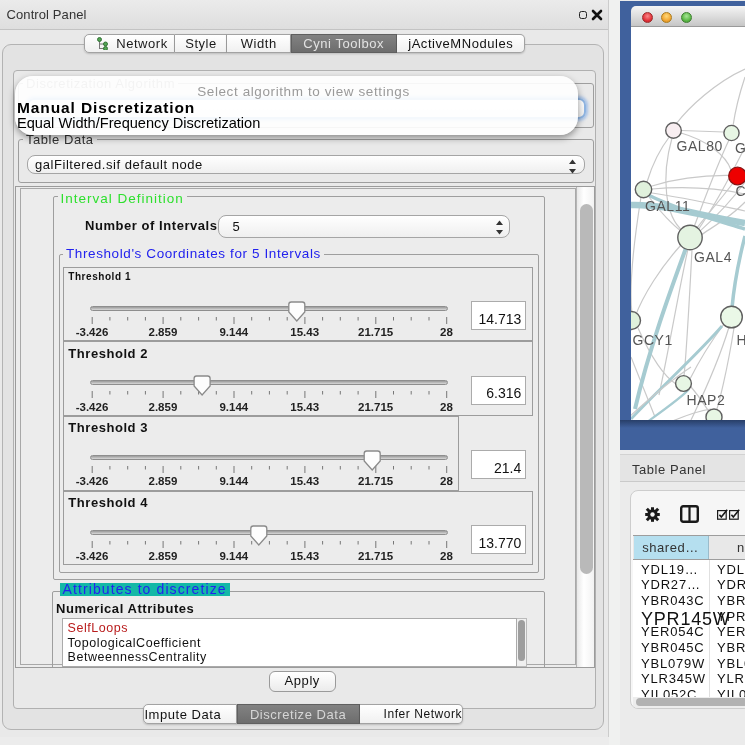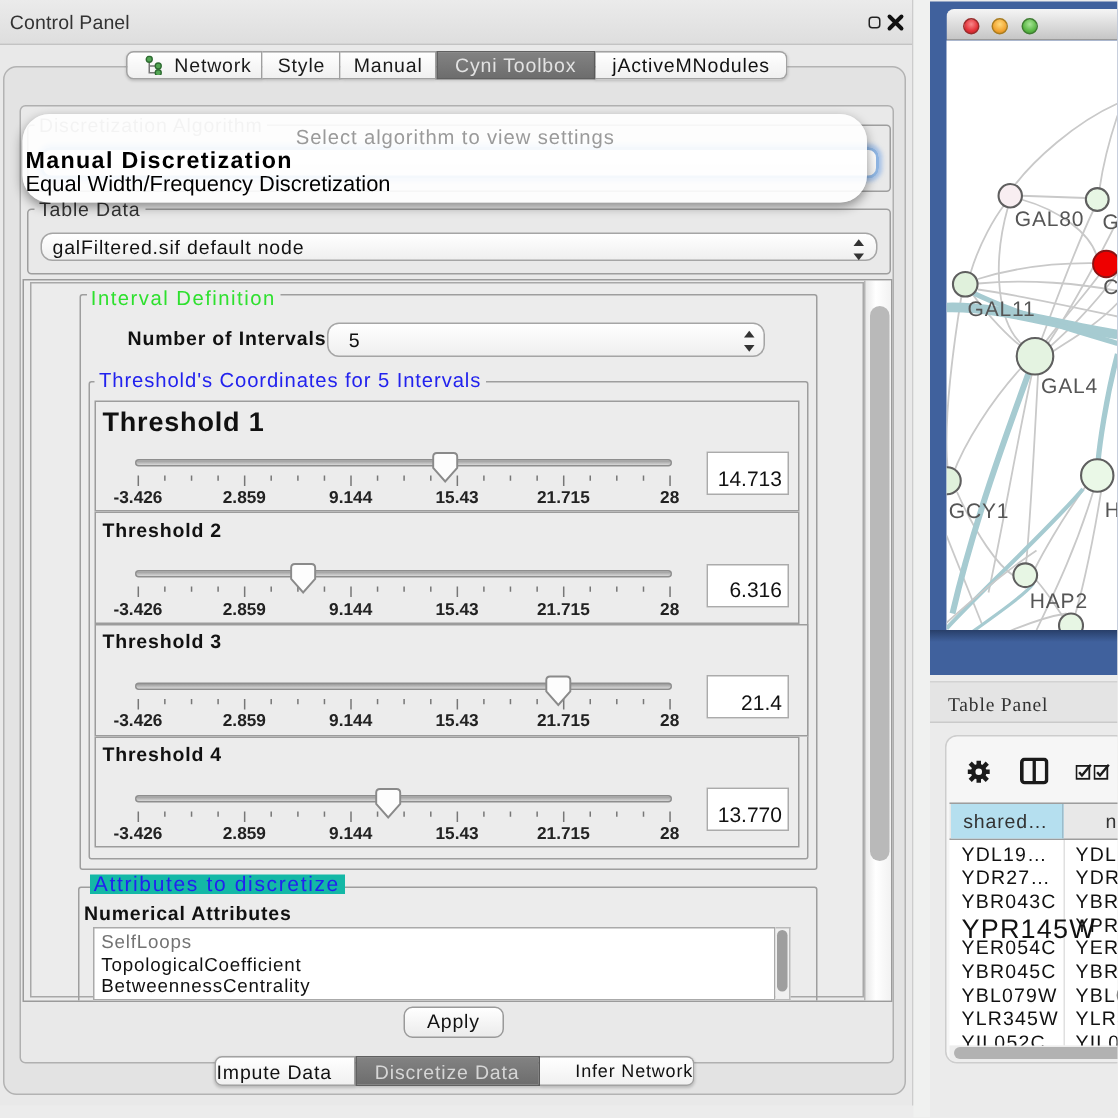--- a/index.html
+++ b/index.html
@@ -32,21 +32,21 @@
     <div class="abs" style="left:313px;top:0;width:127.5px;height:19.5px;background:linear-gradient(#ffffff,#f0f0f0);border:1px solid #a2a2a2;border-left:none;border-radius:0 5px 5px 0;box-sizing:border-box;box-shadow:0 1px 2px rgba(0,0,0,0.18);"></div>
 
     <svg class="abs" style="left:12px;top:3px;" width="13" height="13" viewBox="0 0 13 13">
       <path d="M3.5 2.5 L3.5 12 M3.5 7 L9.5 7 M3.5 11.5 L9.5 11.5" stroke="#777" stroke-width="1" fill="none"></path>
       <circle cx="3.5" cy="2.5" r="2" fill="#53a553" stroke="#2d6b31" stroke-width="0.9"></circle>
       <circle cx="9.5" cy="7" r="2" fill="#53a553" stroke="#2d6b31" stroke-width="0.9"></circle>
       <circle cx="9.5" cy="11.5" r="2" fill="#53a553" stroke="#2d6b31" stroke-width="0.9"></circle>
     </svg>
     <div class="abs" style="left:26px;top:0;width:64px;height:19.5px;line-height:19.5px;font-size:13px;color:#1a1a1a;text-align:center;">Network</div>
     <div class="abs" style="left:91px;top:0;width:52px;height:19.5px;line-height:19.5px;font-size:13px;color:#1a1a1a;text-align:center;">Style</div>
-    <div class="abs" style="left:143px;top:0;width:63.5px;height:19.5px;line-height:19.5px;font-size:13px;color:#1a1a1a;text-align:center;">Manual</div>
+    <div class="abs" style="left:143px;top:0;width:63.5px;height:19.5px;line-height:19.5px;font-size:13px;color:#1a1a1a;text-align:center;">Width</div>
     <div class="abs" style="left:206.5px;top:0;width:106.5px;height:19.5px;line-height:19.5px;font-size:13px;color:#e2e2e2;text-align:center;">Cyni Toolbox</div>
     <div class="abs" style="left:313px;top:0;width:127.5px;height:19.5px;line-height:19.5px;font-size:13px;color:#111;text-align:center;">jActiveMNodules</div>
   </div>
 
   <div class="abs" style="left:13px;top:70px;width:583px;height:639px;background:#e9e9e9;border:1px solid #b0b0b0;border-radius:4px;box-sizing:border-box;"></div>
 
   <div class="abs" style="left:17.5px;top:83px;width:574.5px;height:43px;border:1px solid #9e9e9e;border-radius:3px;"></div>
   <div class="grouptitle" style="left:23px;top:77px;background:#e9e9e9;color:#888;">Discretization Algorithm</div>
   <div class="abs" style="left:27px;top:98px;width:558.5px;height:21px;background:linear-gradient(#ffffff,#f0f0f0);border:2px solid #8fb5e2;border-radius:7px;box-shadow:0 0 3px 2px rgba(110,160,230,0.55);box-sizing:border-box;"></div>
 
@@ -73,21 +73,21 @@
       <svg class="abs" style="right:5px;top:4px;" width="9" height="15" viewBox="0 0 9 15">
         <path d="M4.5 0.5 L8 5 L1 5 Z" fill="#333"></path>
         <path d="M4.5 14.5 L8 10 L1 10 Z" fill="#333"></path>
       </svg>
     </div>
 
     <div class="abs" style="left:42.8px;top:66.5px;width:478px;height:317px;border:1px solid #9e9e9e;border-radius:2px;"></div>
     <div class="grouptitle" style="left:47px;top:59.5px;background:#ececec;color:#2222ee;font-size:13.5px;letter-spacing:0.6px;">Threshold's Coordinates for 5 Intervals</div>
 
     <div class="abs" style="left:46.8px;top:79.5px;width:470px;height:74.7px;border:1px solid #9c9c9c;background:#ececec;box-sizing:border-box;">
-      <div class="abs" style="left:4.5px;top:3.5px;font-size:18px;font-weight:bold;color:#111;">Threshold 1</div>
+      <div class="abs" style="left:4.5px;top:3.5px;font-size:10px;font-weight:bold;color:#111;">Threshold 1</div>
       <div class="abs" style="left:26.2px;top:38px;width:358px;height:5px;background:linear-gradient(#9a9a9a,#d8d8d8);border:1px solid #8e8e8e;border-radius:3px;box-sizing:border-box;"></div>
       <svg class="abs" style="left:0;top:0;" width="468" height="73" viewBox="0 0 468 73">
           <line x1="28.2" y1="49" x2="28.2" y2="56" stroke="#777" stroke-width="1"></line>
           <line x1="45.9" y1="49" x2="45.9" y2="52.5" stroke="#777" stroke-width="1"></line>
           <line x1="63.7" y1="49" x2="63.7" y2="52.5" stroke="#777" stroke-width="1"></line>
           <line x1="81.4" y1="49" x2="81.4" y2="52.5" stroke="#777" stroke-width="1"></line>
           <line x1="99.1" y1="49" x2="99.1" y2="56" stroke="#777" stroke-width="1"></line>
           <line x1="116.8" y1="49" x2="116.8" y2="52.5" stroke="#777" stroke-width="1"></line>
           <line x1="134.6" y1="49" x2="134.6" y2="52.5" stroke="#777" stroke-width="1"></line>
           <line x1="152.3" y1="49" x2="152.3" y2="52.5" stroke="#777" stroke-width="1"></line>
@@ -146,21 +146,21 @@
       <div class="abs" style="left:-1.8px;top:58.5px;width:60px;text-align:center;font-size:11.5px;letter-spacing:0;font-weight:bold;color:#222;">-3.426</div>
       <div class="abs" style="left:69.1px;top:58.5px;width:60px;text-align:center;font-size:11.5px;letter-spacing:0;font-weight:bold;color:#222;">2.859</div>
       <div class="abs" style="left:140.0px;top:58.5px;width:60px;text-align:center;font-size:11.5px;letter-spacing:0;font-weight:bold;color:#222;">9.144</div>
       <div class="abs" style="left:210.9px;top:58.5px;width:60px;text-align:center;font-size:11.5px;letter-spacing:0;font-weight:bold;color:#222;">15.43</div>
       <div class="abs" style="left:281.8px;top:58.5px;width:60px;text-align:center;font-size:11.5px;letter-spacing:0;font-weight:bold;color:#222;">21.715</div>
       <div class="abs" style="left:352.7px;top:58.5px;width:60px;text-align:center;font-size:11.5px;letter-spacing:0;font-weight:bold;color:#222;">28</div>
       <div class="abs" style="left:407.5px;top:33.5px;width:55px;height:29px;background:#ffffff;border:1px solid #ababab;box-sizing:border-box;">
           <div class="abs" style="right:4px;top:8.5px;font-size:14px;letter-spacing:0;color:#111;">6.316</div>
         </div>
     </div>
-    <div class="abs" style="left:46.8px;top:228.9px;width:476px;height:74.7px;border:1px solid #9c9c9c;background:#ececec;box-sizing:border-box;">
+    <div class="abs" style="left:46.8px;top:228.9px;width:396px;height:74.7px;border:1px solid #9c9c9c;background:#ececec;box-sizing:border-box;">
       <div class="abs" style="left:4.5px;top:3.5px;font-size:13px;font-weight:bold;color:#111;">Threshold 3</div>
       <div class="abs" style="left:26.2px;top:38px;width:358px;height:5px;background:linear-gradient(#9a9a9a,#d8d8d8);border:1px solid #8e8e8e;border-radius:3px;box-sizing:border-box;"></div>
       <svg class="abs" style="left:0;top:0;" width="468" height="73" viewBox="0 0 468 73">
           <line x1="28.2" y1="49" x2="28.2" y2="56" stroke="#777" stroke-width="1"></line>
           <line x1="45.9" y1="49" x2="45.9" y2="52.5" stroke="#777" stroke-width="1"></line>
           <line x1="63.7" y1="49" x2="63.7" y2="52.5" stroke="#777" stroke-width="1"></line>
           <line x1="81.4" y1="49" x2="81.4" y2="52.5" stroke="#777" stroke-width="1"></line>
           <line x1="99.1" y1="49" x2="99.1" y2="56" stroke="#777" stroke-width="1"></line>
           <line x1="116.8" y1="49" x2="116.8" y2="52.5" stroke="#777" stroke-width="1"></line>
           <line x1="134.6" y1="49" x2="134.6" y2="52.5" stroke="#777" stroke-width="1"></line>
@@ -225,21 +225,21 @@
       <div class="abs" style="left:352.7px;top:58.5px;width:60px;text-align:center;font-size:11.5px;letter-spacing:0;font-weight:bold;color:#222;">28</div>
       <div class="abs" style="left:407.5px;top:33.5px;width:55px;height:29px;background:#ffffff;border:1px solid #ababab;box-sizing:border-box;">
           <div class="abs" style="right:4px;top:8.5px;font-size:14px;letter-spacing:0;color:#111;">13.770</div>
         </div>
     </div>
 
     <div class="abs" style="left:36px;top:403.6px;width:491px;height:90px;border:1px solid #9e9e9e;border-radius:2px;"></div>
     <div class="grouptitle" style="left:43.5px;top:396px;background:#14b8a6;color:#2222ee;font-size:14px;letter-spacing:1.1px;">Attributes to discretize</div>
     <div class="abs" style="left:40px;top:414px;font-size:13px;font-weight:bold;color:#111;">Numerical Attributes</div>
     <div class="abs" style="left:46px;top:431px;width:455px;height:49px;background:#ffffff;border:1px solid #aaaaaa;box-sizing:border-box;">
-      <div class="abs" style="left:4.5px;top:2px;font-size:12.5px;color:#737373;">SelfLoops</div>
+      <div class="abs" style="left:4.5px;top:2px;font-size:12.5px;color:#b91c1c;">SelfLoops</div>
       <div class="abs" style="left:4.5px;top:16.5px;font-size:12.5px;color:#111;">TopologicalCoefficient</div>
       <div class="abs" style="left:4.5px;top:31px;font-size:12.5px;color:#111;">BetweennessCentrality</div>
     </div>
     <div class="abs" style="left:501px;top:431px;width:10px;height:49px;background:#f0f0f0;border:1px solid #bbbbbb;border-left:none;box-sizing:border-box;">
       <div class="abs" style="left:1px;top:1px;width:7px;height:41px;background:#9e9e9e;border-radius:4px;"></div>
     </div>
 
     <div class="abs" style="left:560px;top:0;width:18px;height:480px;background:linear-gradient(90deg,#e8e8e8,#ffffff 40%,#f2f2f2);border-left:1px solid #b5b5b5;box-sizing:border-box;">
       <div class="abs" style="left:2.5px;top:17px;width:13px;height:370px;background:#b9b9b9;border-radius:7px;"></div>
     </div>
@@ -322,21 +322,21 @@
       <text x="63" y="235" font-family="Liberation Sans, sans-serif" font-size="14" fill="#555555">GAL4</text>
       <text x="1.5" y="318" font-family="Liberation Sans, sans-serif" font-size="14" fill="#555555">GCY1</text>
       <text x="105.5" y="317.5" font-family="Liberation Sans, sans-serif" font-size="14" fill="#555555">H</text>
       <text x="55.5" y="378" font-family="Liberation Sans, sans-serif" font-size="14" fill="#555555">HAP2</text>
     </svg>
   </div>
 
   <div class="abs" style="left:0px;top:419px;width:125px;height:8px;background:linear-gradient(rgba(10,20,40,0.45),rgba(10,20,40,0));"></div>
 </div>
 
-<div class="abs" style="left:620px;top:454px;width:125px;height:28px;background:#e4e4e4;border-top:1px solid #d2d2d2;border-bottom:1px solid #cacaca;box-sizing:border-box;font-family:Liberation Serif, serif;">
+<div class="abs" style="left:620px;top:454px;width:125px;height:28px;background:#e4e4e4;border-top:1px solid #d2d2d2;border-bottom:1px solid #cacaca;box-sizing:border-box;">
   <div class="abs" style="left:12px;top:7px;font-size:13px;color:#333;">Table Panel</div>
 </div>
 <div class="abs" style="left:620px;top:482px;width:125px;height:263px;background:#ebebeb;"></div>
 
 <div class="abs" id="tablepanel" style="left:630px;top:490px;width:122px;height:219px;background:#f6f6f6;border:1px solid #cdcdcd;border-radius:8px;box-sizing:border-box;overflow:hidden;">
   <svg class="abs" style="left:13px;top:15px;" width="17" height="17" viewBox="0 0 17 17">
  <g fill="#1a1a1a">
         <circle cx="8.5" cy="8.5" r="5.2"></circle>
  <g stroke="#1a1a1a" stroke-width="3">
  <line x1="8.5" y1="1.2" x2="8.5" y2="15.8"></line>

